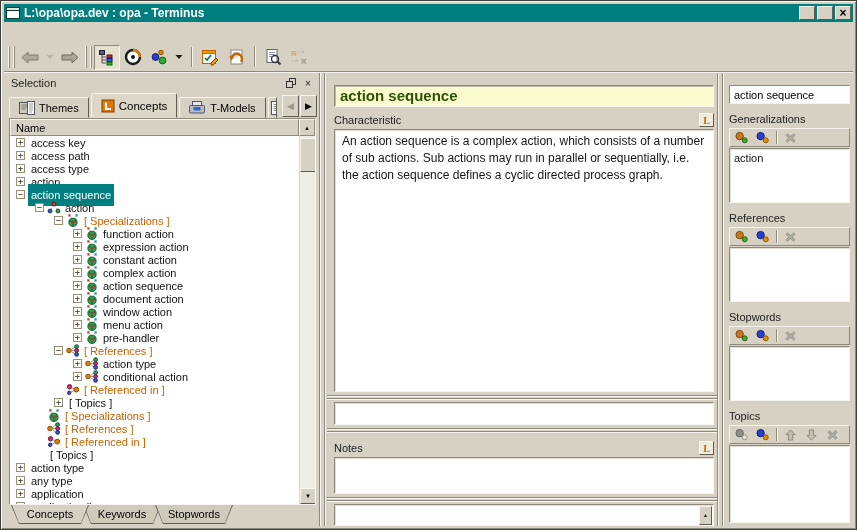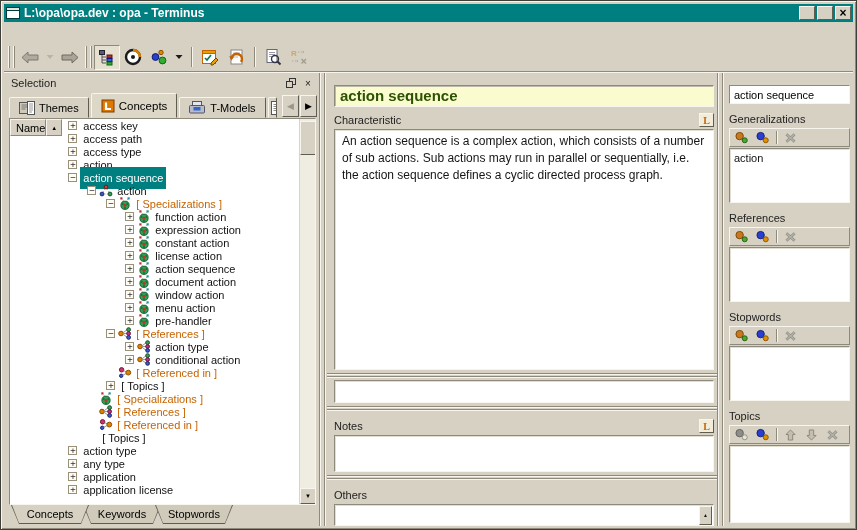--- a/index.html
+++ b/index.html
@@ -49,21 +49,21 @@
   .tabs-row{position:relative; height:26px; margin-top:1px; display:flex; align-items:flex-end; padding-right:38px; overflow:hidden;}
   .tab{display:flex; align-items:center; gap:4px; padding:0 9px; height:21px; font-size:11px; background:var(--bg);
     border:1px solid; border-color:var(--hi) var(--dk) transparent var(--hi); border-radius:2px 2px 0 0; margin-right:2px; white-space:nowrap;}
   .tab.active{height:25px; background:#dcd7c7; font-size:11.5px;}
   .tab.partial{width:20px; overflow:hidden; padding:0 2px;}
   .tab-scrolls{position:absolute; right:0; bottom:1px; display:flex; gap:1px;}
   .sc-btn{width:17px; height:22px; background:var(--bg); border:1px solid; border-color:var(--hi) var(--dk) var(--dk) var(--hi);
     display:flex; align-items:center; justify-content:center; font-size:9px; color:#000;}
   .sc-btn.disabled{color:#9a968a;}
   .tree-frame{flex:1; border:1px solid; border-color:var(--sh) var(--hi) var(--hi) var(--sh); background:#fff;
-    display:flex; flex-direction:row; overflow:hidden; margin-right:1px;}
+    display:flex; flex-direction:column; overflow:hidden; margin-right:1px;}
   .tree-header-row{display:flex; height:17px; flex:0 0 17px;}
   .tree-col-header{flex:1; background:var(--bg); border:1px solid; border-color:var(--hi) var(--sh) var(--sh) var(--hi);
     font-size:11px; display:flex; align-items:center; padding-left:5px;}
   .tree-up-btn{width:16px; background:var(--bg); border:1px solid; border-color:var(--hi) var(--sh) var(--sh) var(--hi);
     display:flex; align-items:center; justify-content:center; font-size:6px; color:#000;}
   .tree-body{flex:1; position:relative; overflow:hidden; background:#fff;}
   .tree-rows{position:absolute; inset:0 16px 0 0; overflow:hidden;}
   .tree-row{height:13px; display:flex; align-items:center; white-space:nowrap;}
   .expand{width:9px; height:9px; flex:0 0 9px; border:1px solid #9a8f78; background:#fdfcf5; color:#333;
     font-size:9px; line-height:7px; text-align:center; margin-right:3px; font-family:"DejaVu Sans Mono",monospace;}
@@ -424,21 +424,21 @@
                     <path d="M3.5 1.5 L7 5.5 L10.5 1.5" stroke="#b0a890" stroke-dasharray="1 1.2" fill="none"></path>
                     <rect x="2.3" y="0.3" width="2.2" height="2.2" fill="#c03030"></rect>
                     <rect x="9.5" y="0.3" width="2.2" height="2.2" fill="#2090a0"></rect>
                     <circle cx="7" cy="8.3" r="4.1" fill="#2fa052" stroke="#14632e"></circle>
                     <circle cx="7" cy="8.3" r="1.5" fill="#c03030"></circle>
                     <circle cx="4.7" cy="6.9" r="1" fill="#17703a"></circle>
                     <circle cx="9.3" cy="6.9" r="1" fill="#17703a"></circle>
                     <circle cx="7" cy="11" r="1" fill="#17703a"></circle>
                   </svg>
                 </span>
-                <span class="tlabel">license action</span>
+                <span class="tlabel">complex action</span>
               </div>
               <div class="tree-row" style="padding-left: 63px;">
                 <span class="expand">+</span>
                 <span class="ticon">
                   <svg viewBox="0 0 14 13" width="14" height="13">
                     <path d="M3.5 1.5 L7 5.5 L10.5 1.5" stroke="#b0a890" stroke-dasharray="1 1.2" fill="none"></path>
                     <rect x="2.3" y="0.3" width="2.2" height="2.2" fill="#c03030"></rect>
                     <rect x="9.5" y="0.3" width="2.2" height="2.2" fill="#2090a0"></rect>
                     <circle cx="7" cy="8.3" r="4.1" fill="#2fa052" stroke="#14632e"></circle>
                     <circle cx="7" cy="8.3" r="1.5" fill="#c03030"></circle>
@@ -662,23 +662,20 @@
       <div class="m-box char-box">An action sequence is a complex action, which consists of a number of sub actions. Sub actions may run in parallel or sequentially, i.e. the action sequence defines a cyclic directed process graph.</div>
       <div class="sep"></div>
       <div class="m-box ex-box"></div>
       <div class="sep"></div>
       <div class="label-row">
         <span>Notes</span>
         <span class="lang-btn">L</span>
       </div>
       <div class="m-box no-box"></div>
       <div class="sep"></div>
-      <div class="label-row">
-        <span>Others</span>
-      </div>
       <div class="m-box ot-box">
         <span></span>
         <span class="spin">
           <div>▲</div>
 
         </span>
       </div>
     </div>
 
     <div class="vsplit vs2"></div>

